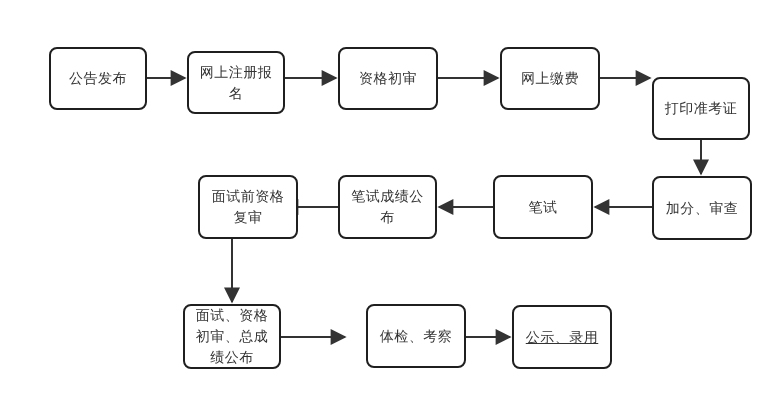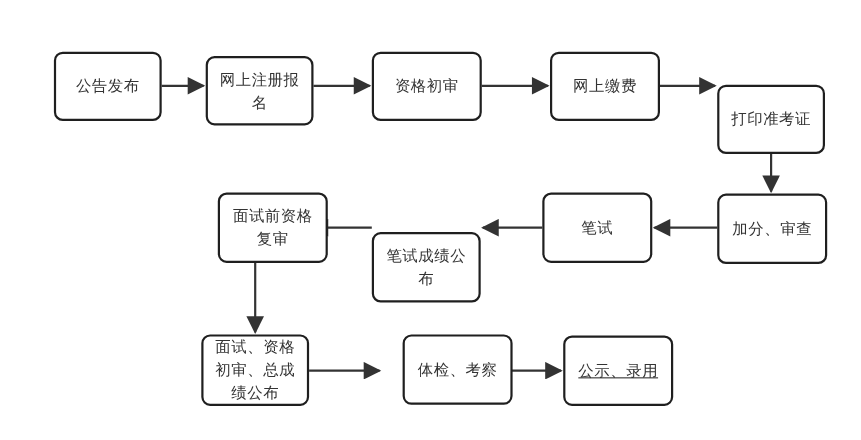--- a/index.html
+++ b/index.html
@@ -41,21 +41,21 @@
     pointer-events: none;
   }
   
   .n0  { left: 49px;  top: 47px;  width: 98px;  height: 63px; }
   .n1  { left: 187px; top: 51px;  width: 98px;  height: 63px; }
   .n2  { left: 338px; top: 47px;  width: 100px; height: 63px; }
   .n3  { left: 500px; top: 47px;  width: 100px; height: 63px; }
   .n4  { left: 652px; top: 47px;  width: 98px;  height: 63px; margin-top: 30px; }
   .n5  { left: 652px; top: 176px; width: 100px; height: 64px; text-align: right; }
   .n6  { left: 493px; top: 175px; width: 100px; height: 64px; }
-  .n7  { left: 338px; top: 175px; width: 99px;  height: 64px; margin-top: 36px; }
+  .n7  { left: 338px; top: 175px; width: 99px;  height: 64px; }
   .n8  { left: 198px; top: 175px; width: 100px; height: 64px; }
   .n9  { left: 183px; top: 304px; width: 98px;  height: 65px; }
   .n10 { left: 347px; top: 304px; width: 100px; height: 64px; margin-left: 19px; }
   .n11 { left: 512px; top: 305px; width: 100px; height: 64px; text-decoration: underline; }
 </style>
 </head>
 <body>
 
 <div class="canvas">
 

